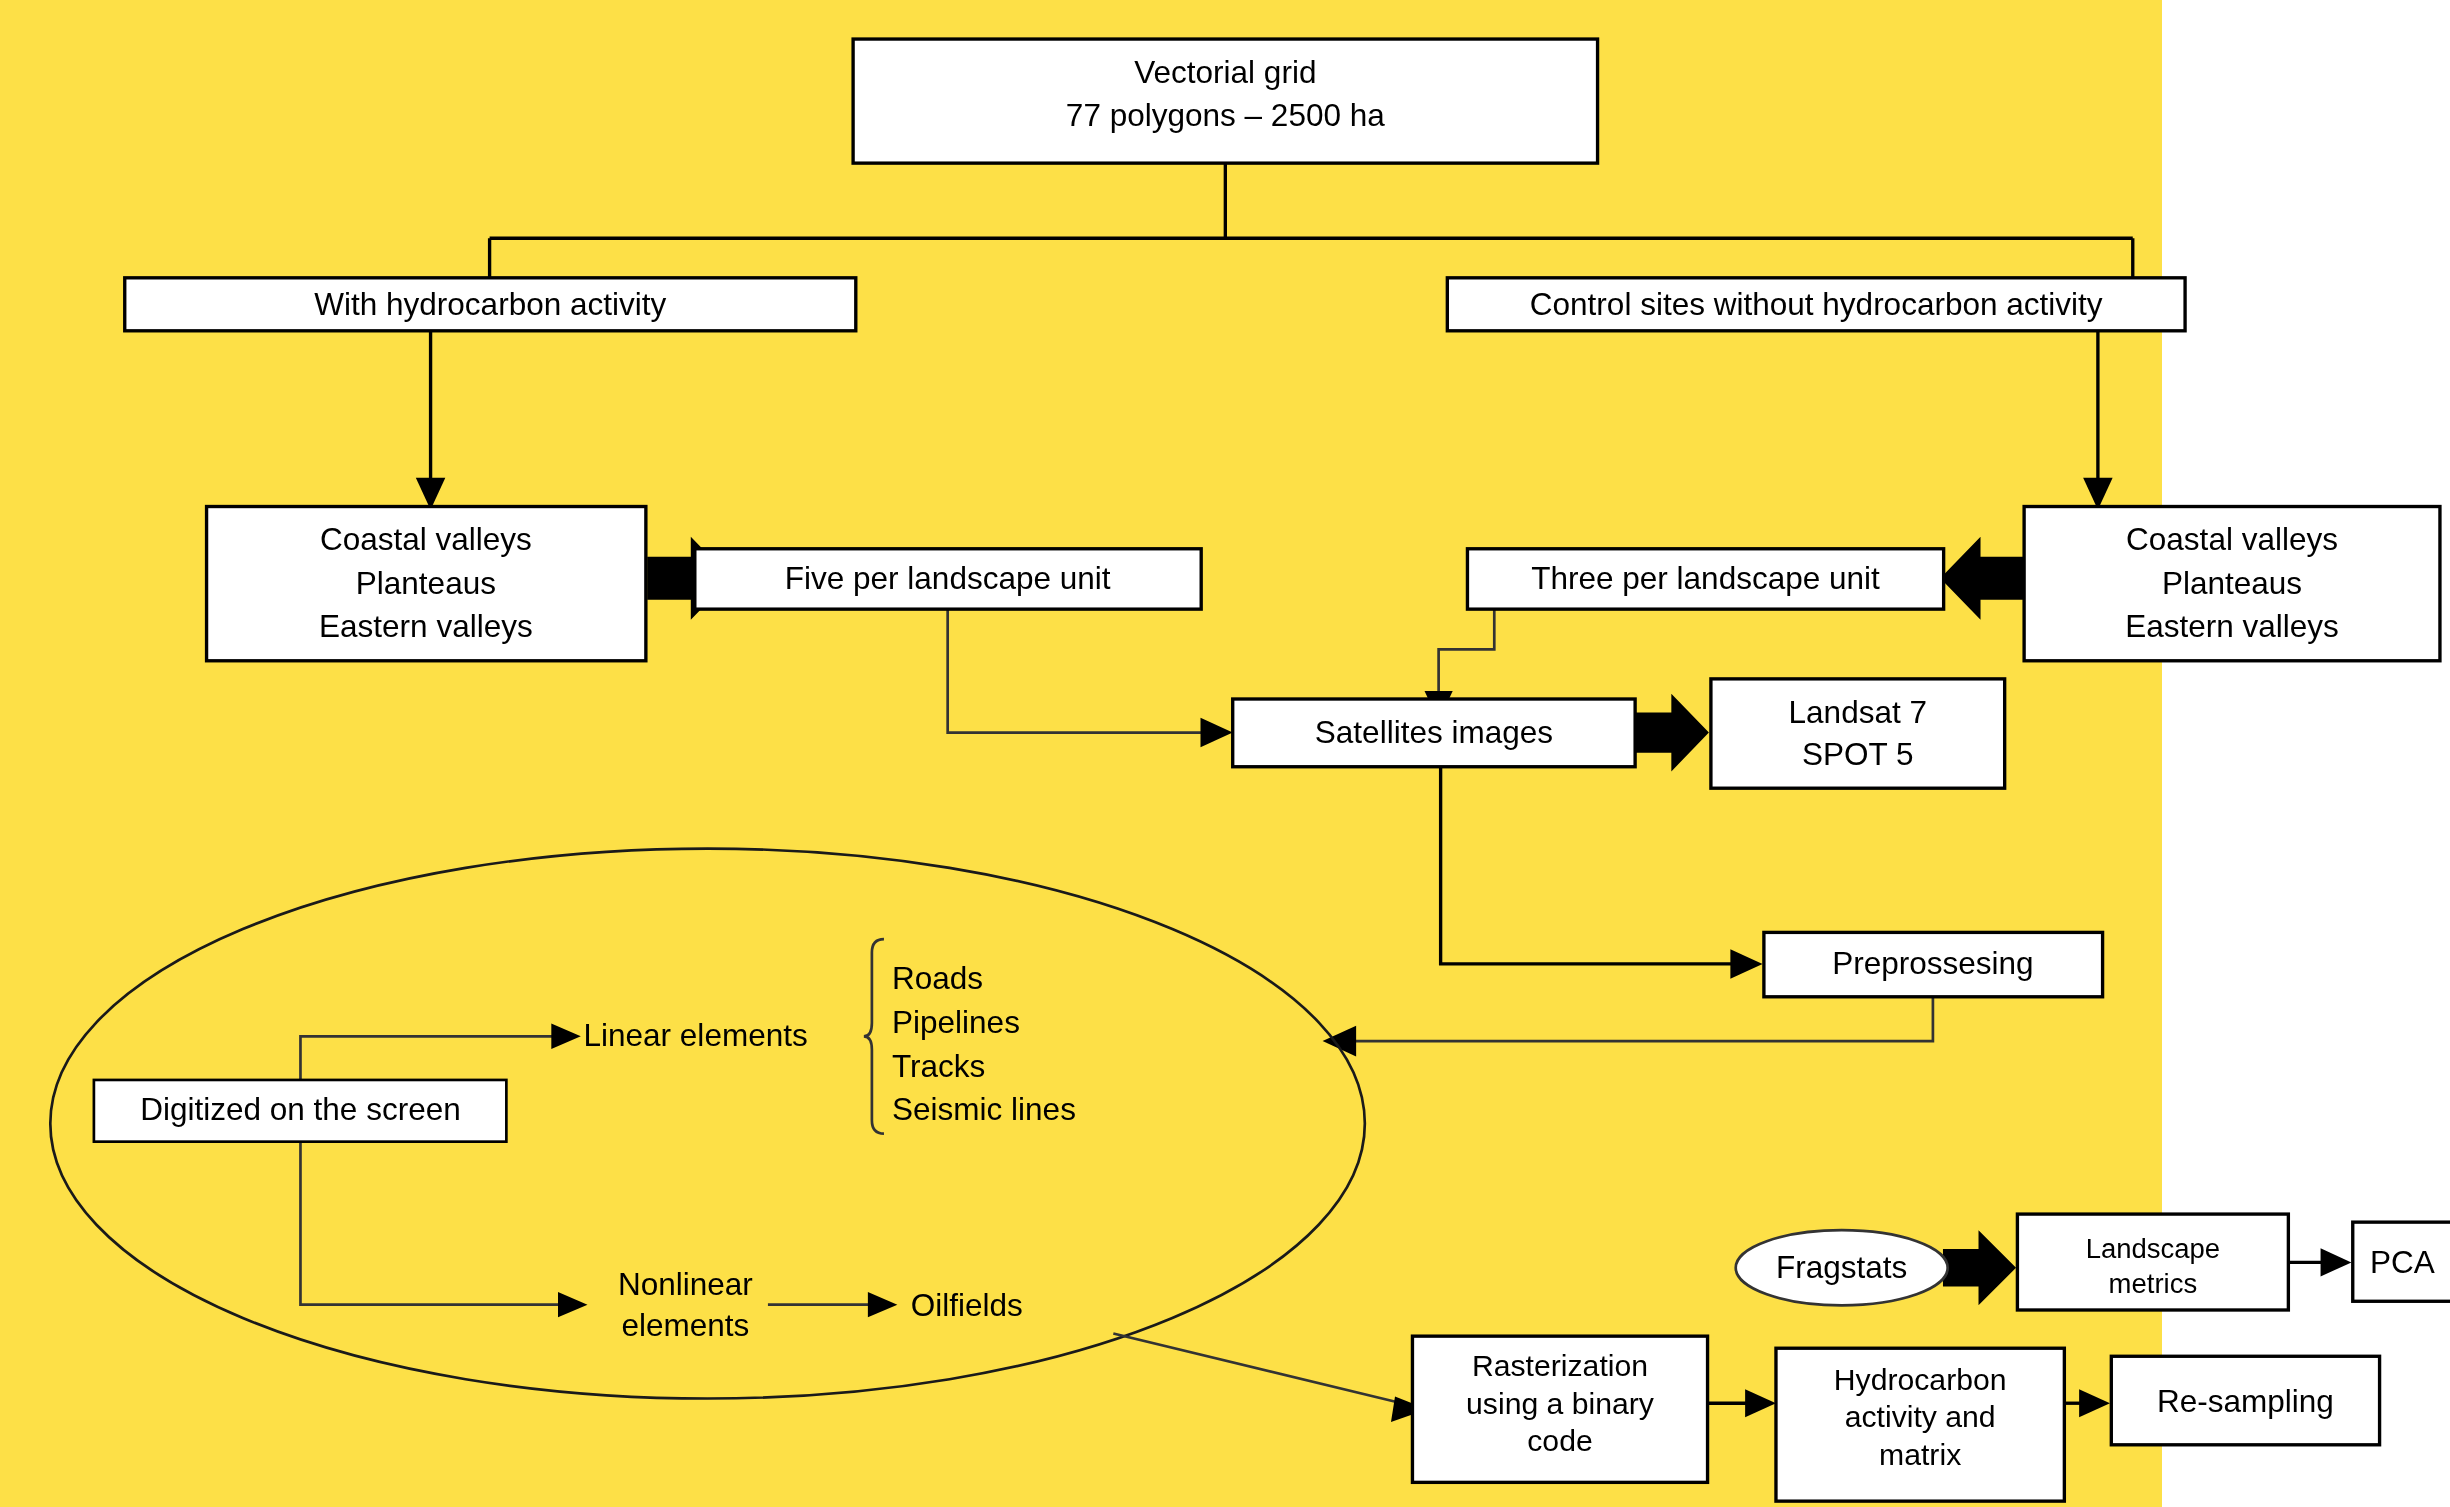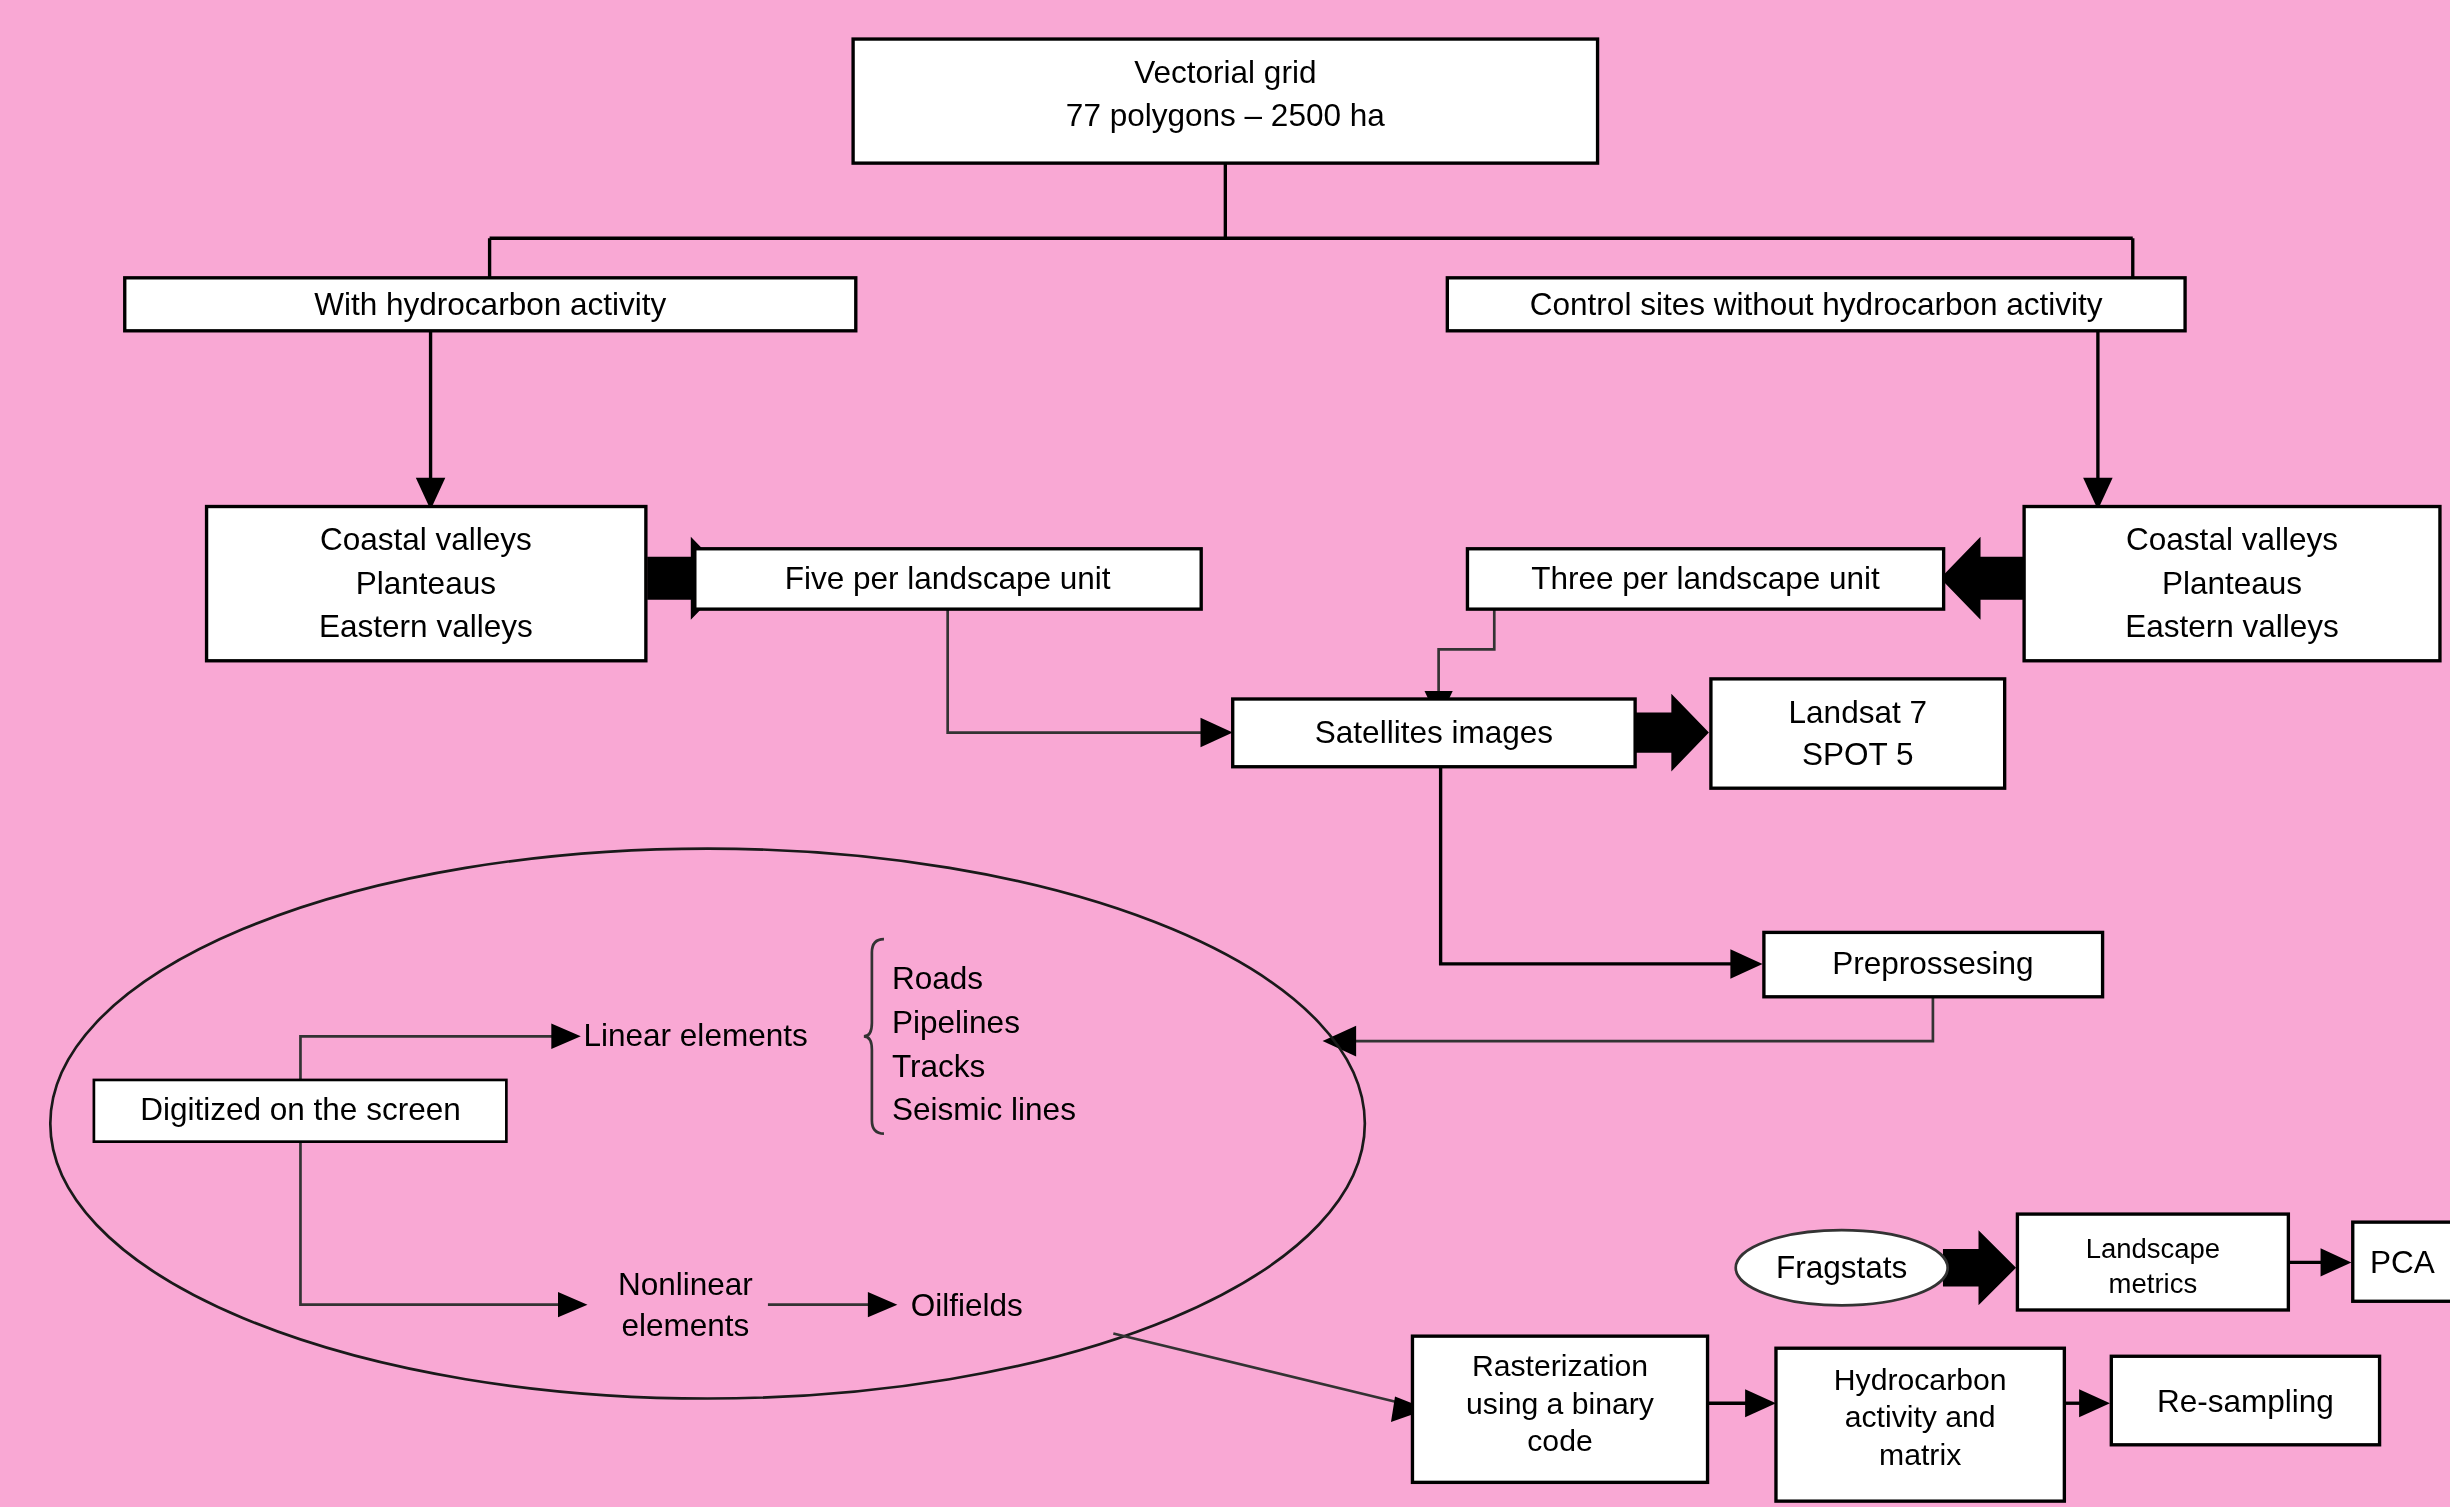--- a/index.html
+++ b/index.html
@@ -2,23 +2,23 @@
 <html style="font-size:10.7px"><head>
 <meta charset="utf-8">
 <style>
   html, body {
     margin: 0;
     padding: 0;
     background: #ffffff;
   }
   #diagram-root {
     position: relative;
-    width: 2450px;
+    width: 2162px;
     height: 1508px;
-    background: #f9a8d4;
+    background: #fde047;
     font-family: "Liberation Sans", sans-serif;
   }
   svg#flow {
     position: absolute;
     top: 0;
     left: 0;
     width: 2450px;
     height: 1508px;
     display: block;
   }

